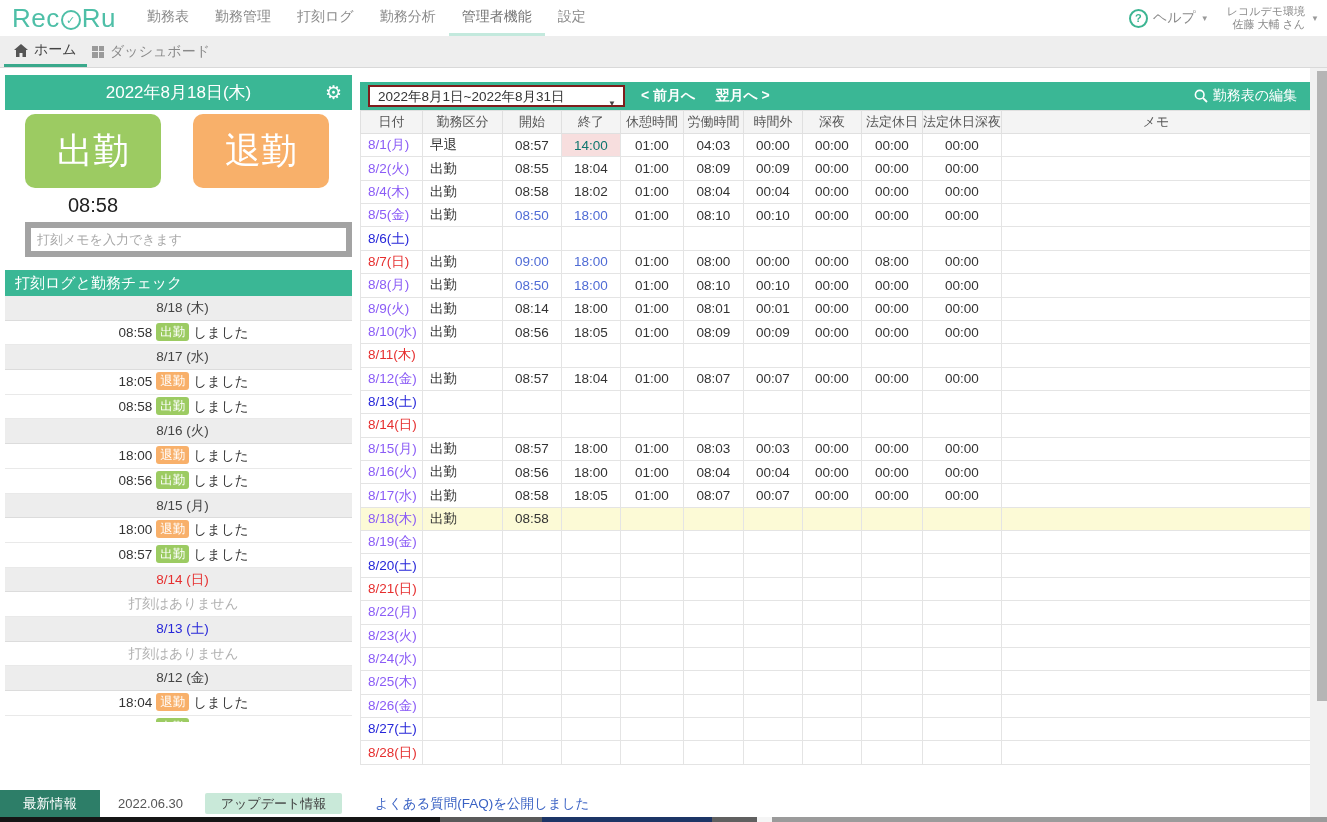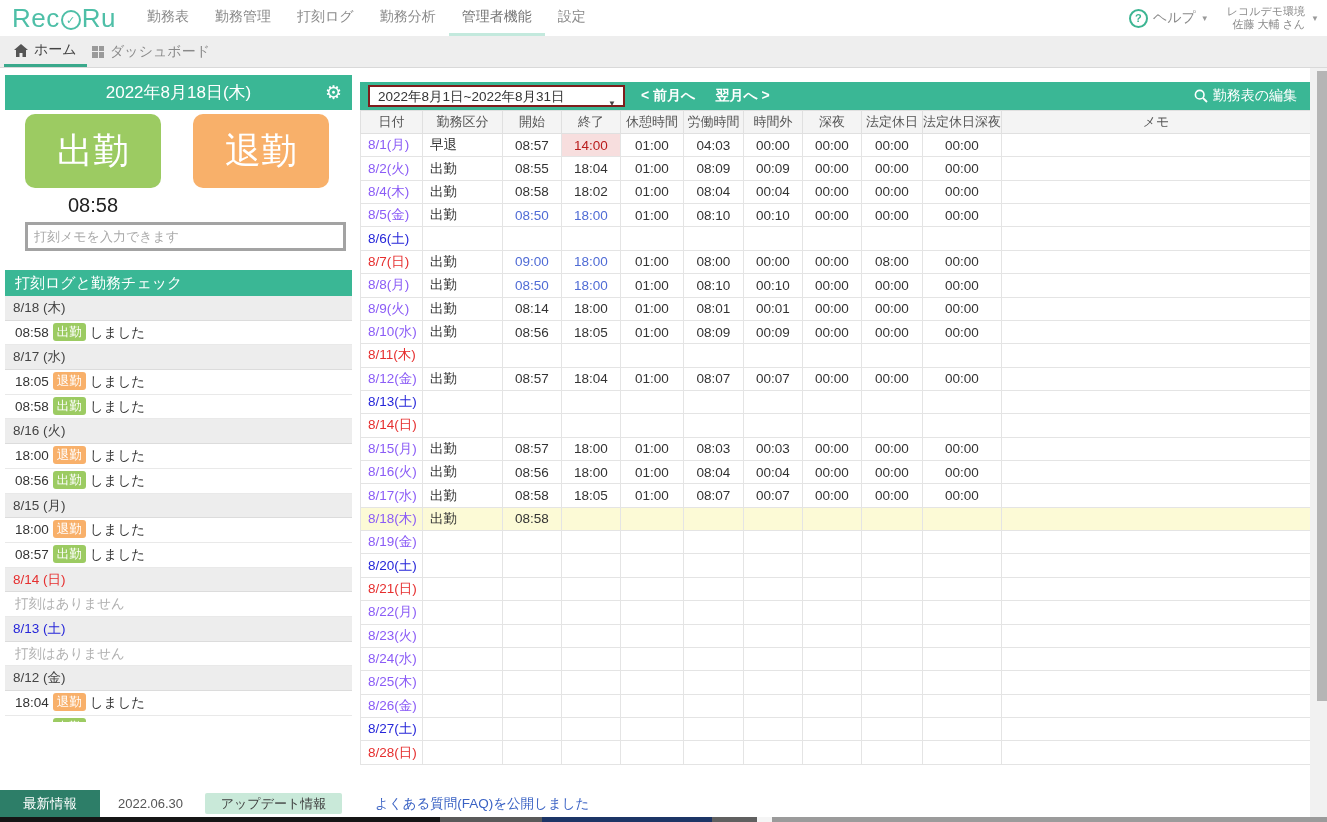--- a/index.html
+++ b/index.html
@@ -34,26 +34,26 @@
   .grid-icon i{background:#9a9a9a;}
   
   .card-head{position:absolute;background:#3ab795;color:#fff;}
   .punch-head{left:5px;top:75px;width:347px;height:35px;font-size:17px;line-height:35px;text-align:center;}
   .gear{position:absolute;right:10px;top:0;font-size:19px;line-height:35px;cursor:pointer;color:#fff;}
   .big-btn{position:absolute;width:136px;height:74px;border-radius:10px;color:#fff;font-size:36px;
            display:flex;align-items:center;justify-content:center;cursor:pointer;border:none;}
   .btn-in{left:25px;top:114px;background:#9ccb62;}
   .btn-out{left:193px;top:114px;background:#f8b06a;}
   .punch-time{position:absolute;left:25px;top:194px;width:136px;text-align:center;font-size:20px;color:#222;}
-  .memo-input{position:absolute;left:25px;top:222px;width:303px;height:21px;border:3px solid #a3a3a3;
+  .memo-input{position:absolute;left:25px;top:222px;width:303px;height:21px;border:6px solid #a3a3a3;
               font-size:13px;padding:1px 6px;font-family:inherit;color:#333;box-sizing:content-box;}
   .memo-input::placeholder{color:#a8a8a8;}
   
   .log-head{left:5px;top:270px;width:337px;height:26px;font-size:15px;line-height:26px;padding-left:10px;}
-  .log-list{position:absolute;left:5px;top:296px;width:347px;height:426px;overflow:hidden;background:#e5e5e5;}
+  .log-list{position:absolute;left:5px;top:296px;width:347px;height:426px;overflow:hidden;background:#e5e5e5;text-align:center;}
   .log-date{height:24.7px;box-sizing:border-box;background:#ededed;border-bottom:1px solid #dcdcdc;
             font-size:13.5px;line-height:24px;padding-left:8px;color:#444;}
   .log-date.sat{color:#2626d9;}
   .log-date.sun{color:#e62e2e;}
   .log-entry{height:24.7px;box-sizing:border-box;background:#fff;border-bottom:1px solid #e9e9e9;
              font-size:13.5px;line-height:24px;padding-left:10px;color:#333;}
   .log-entry.empty{color:#b0b0b0;}
   .badge{display:inline-block;margin:0 4px;padding:0 4px;border-radius:3px;color:#fff;font-size:12.5px;
          line-height:18px;vertical-align:1px;}
   .badge-in{background:#9ccb62;}
@@ -72,21 +72,21 @@
   table.ts{position:absolute;left:360px;top:110px;width:950px;border-collapse:collapse;table-layout:fixed;}
   table.ts th{background:#f4f4f4;font-weight:normal;font-size:13px;color:#555;height:22px;
               border:1px solid #e0e0e0;padding:0;text-align:center;}
   table.ts td{border:1px solid #e4e4e4;font-size:13.5px;color:#333;height:22.36px;padding:0;
               text-align:center;white-space:nowrap;overflow:hidden;}
   table.ts td.c-date{text-align:left;padding-left:7px;color:#8b5cf6;}
   table.ts td.c-type{text-align:left;padding-left:7px;}
   table.ts td.c-date.sat{color:#2626d9;}
   table.ts td.c-date.sun{color:#e62e2e;}
   table.ts td.edited{color:#4f6bd5;}
-  table.ts td.pink{background:#f7dede;color:#b91c1c;}
+  table.ts td.pink{background:#f7dede;color:#0f766e;}
   table.ts tr.today td{background:#fcfad6;}
   
   .footer{position:absolute;left:0;top:790px;width:1327px;height:27px;background:#fff;}
   .news-label{position:absolute;left:0;top:0;width:100px;height:27px;background:#2d7e68;color:#fff;
               font-size:13.5px;text-align:center;line-height:27px;}
   .news-date{position:absolute;left:118px;top:0;line-height:27px;font-size:13px;color:#555;}
   .news-pill{position:absolute;left:205px;top:3px;width:137px;height:21px;background:#c9e9d9;color:#404040;
              font-size:13px;text-align:center;line-height:21px;border-radius:2px;}
   .news-link{position:absolute;left:375px;top:0;line-height:27px;font-size:13.5px;color:#3a62c4;cursor:pointer;}
   

